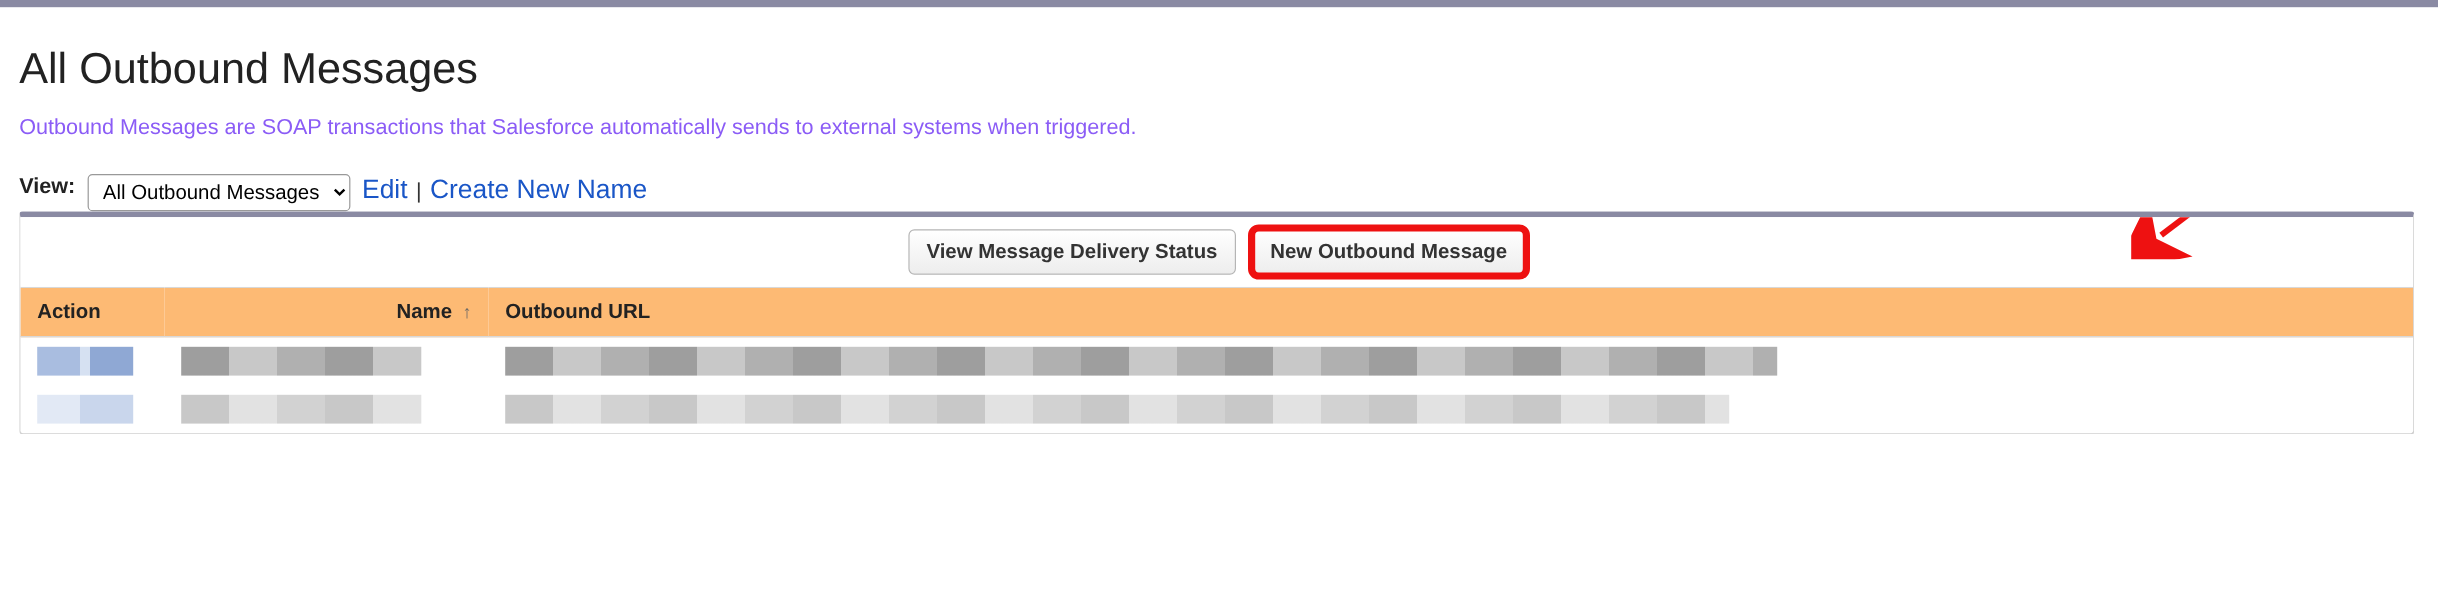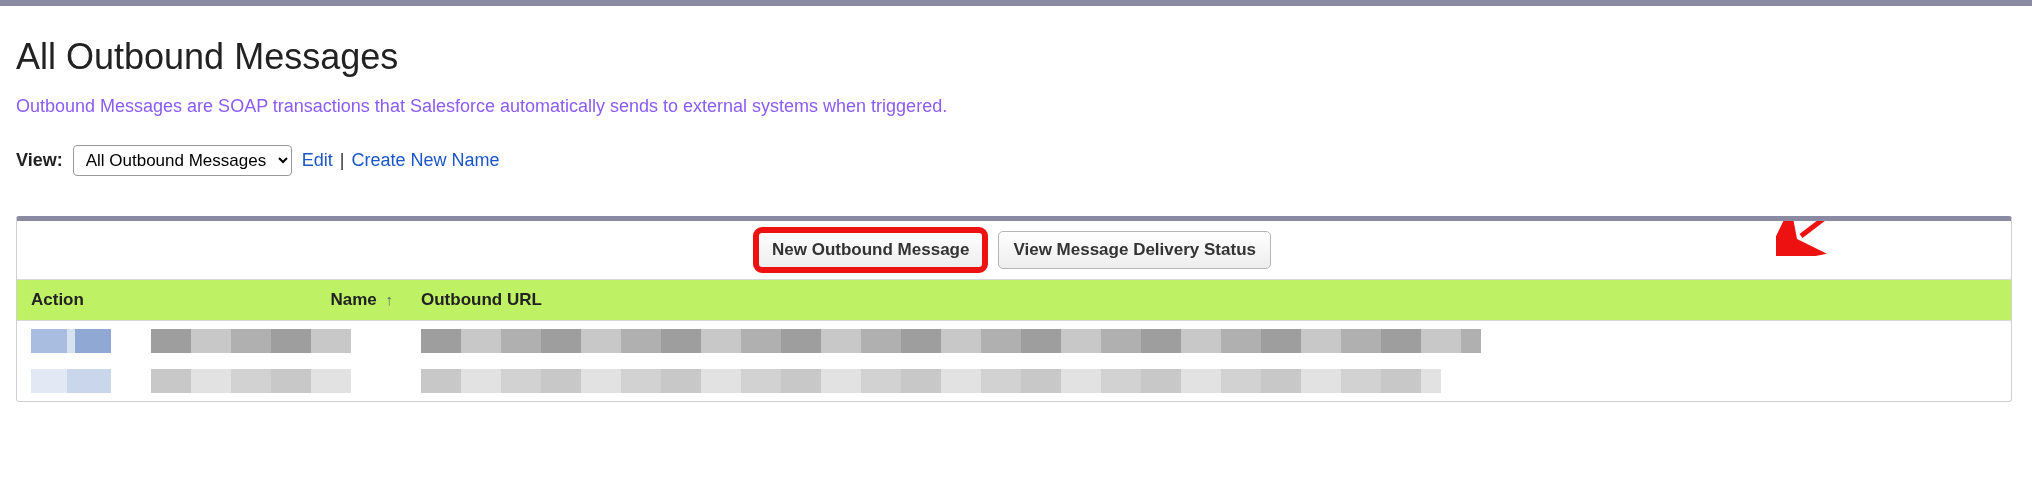--- a/index.html
+++ b/index.html
@@ -22,40 +22,39 @@
       color: #222;
       margin-bottom: 18px;
     }
     .page-description {
       font-size: 18px;
       color: #8b5cf6;
       margin-bottom: 28px;
     }
     .view-row {
       display: flex;
-      align-items: center;
+      align-items: flex-start;
       gap: 10px;
       font-size: 18px;
-      margin-bottom: 40px;
     }
     .view-label {
       font-weight: bold;
     }
     .view-select {
       font-size: 17px;
       padding: 4px 8px;
       border: 1px solid #999;
       border-radius: 4px;
       background: #fff;
     }
     .link {
       color: #1a56c7;
       text-decoration: none;
       cursor: pointer;
-      font-size: 18px;
+      font-size: 22px;
     }
     .sep {
       color: #333;
       padding: 0 2px;
     }
     .panel {
       border: 1px solid #d0d0d0;
       border-top: 5px solid #8a8aa3;
       border-radius: 3px;
       overflow: hidden;
@@ -95,21 +94,21 @@
     table {
       width: 100%;
       border-collapse: collapse;
     }
     thead th {
       text-align: left;
       font-size: 17px;
       font-weight: bold;
       color: #222;
       padding: 10px 14px;
-      background: #bef264;
+      background: #fdba74;
       border-top: 1px solid #d8d8d8;
       border-bottom: 1px solid #d8d8d8;
     }
     .col-action { width: 120px; }
     .col-name { width: 270px; text-align: right; }
     .sort-arrow {
       color: #666;
       font-size: 15px;
       margin-left: 4px;
     }
@@ -167,22 +166,22 @@
     <span>
       <a class="link">Edit</a>
       <span class="sep">|</span>
       <a class="link">Create New Name</a>
     </span>
   </div>
 
   <div class="annotation-wrapper">
     <div class="panel">
       <div class="toolbar">
+        <button class="btn">View Message Delivery Status</button>
         <button class="btn btn-highlight">New Outbound Message</button>
-        <button class="btn">View Message Delivery Status</button>
 
         <svg class="arrow-annotation" width="140" height="110" viewBox="0 0 140 110">
           <defs>
             <marker id="arrowhead" markerWidth="12" markerHeight="12" refX="2" refY="6" orient="auto">
               <path d="M0,0 L12,6 L0,12 L3,6 Z" fill="#e11"></path>
             </marker>
           </defs>
           <line x1="130" y1="10" x2="25" y2="90" stroke="#e11" stroke-width="5" marker-end="url(#arrowhead)"></line>
         </svg>
       </div>

